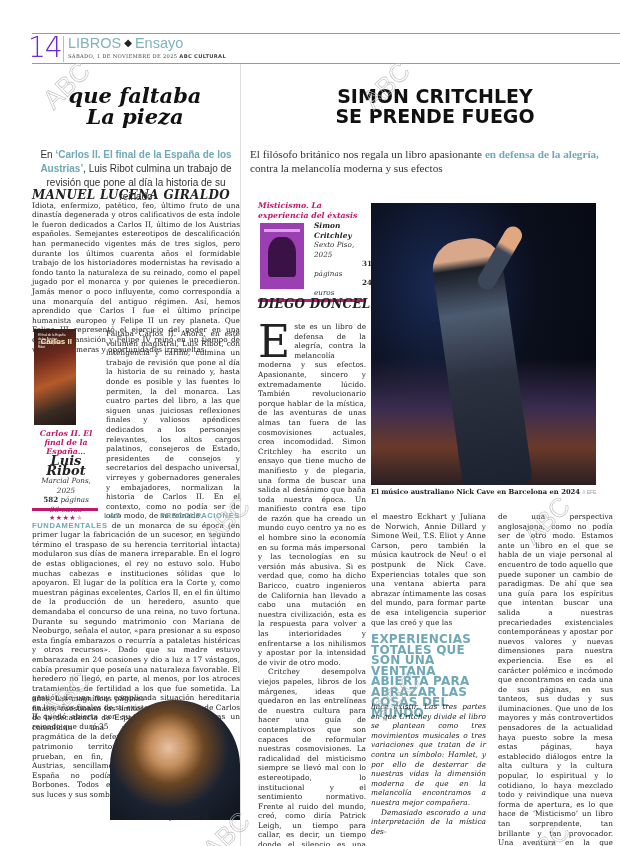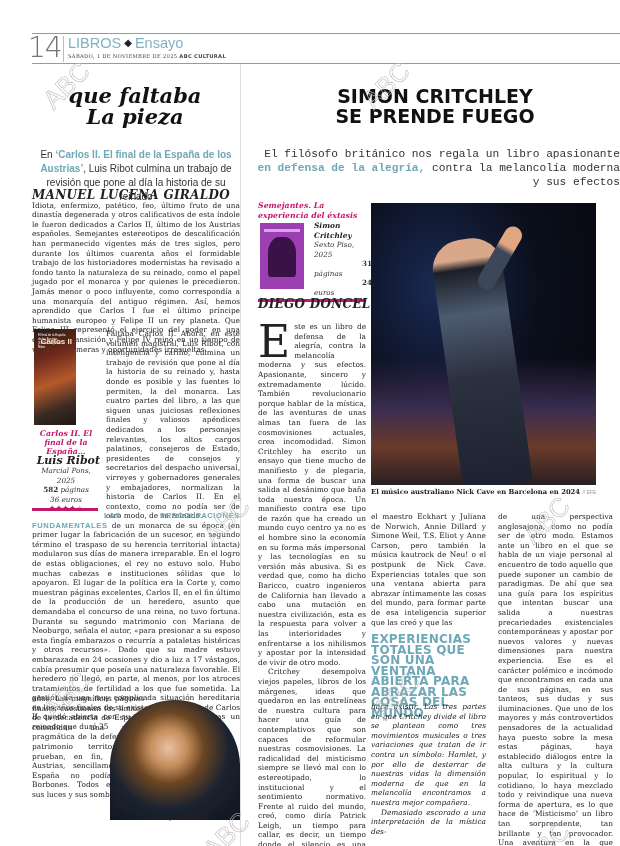--- a/index.html
+++ b/index.html
@@ -1,53 +1,53 @@
 <!DOCTYPE html>
 <html><head>
 <meta charset="utf-8">
 <style>
   html,body{margin:0;padding:0;background:#fff;}
   body{width:620px;height:846px;position:relative;overflow:hidden;font-family:"DejaVu Serif",serif;color:#222;}
   .abs{position:absolute;}
   .hdr-line-top{left:32px;top:33px;width:588px;height:1px;background:#9a9a9a;}
   .hdr-line-bot{left:32px;top:63px;width:588px;height:1px;background:#9a9a9a;}
-  .page-num{left:28px;top:33px;font-family:"DejaVu Sans",sans-serif;font-weight:200;font-size:28px;color:#737373;letter-spacing:-1px;line-height:30px;}
+  .page-num{left:28px;top:33px;font-family:"DejaVu Sans",sans-serif;font-weight:200;font-size:28px;color:#6d28d9;letter-spacing:-1px;line-height:30px;}
   .hdr-vsep{left:63px;top:36px;width:1px;height:26px;background:#bbb;}
   .section{left:68px;top:35px;font-family:"Liberation Sans",sans-serif;font-size:14.5px;color:#7fb3c0;line-height:16px;}
   .section .diamond{color:#222;font-size:10px;margin:0 3px;position:relative;top:-2px;}
   .dateline{left:68px;top:53px;font-family:"DejaVu Serif",serif;font-size:5.2px;color:#444;letter-spacing:0.3px;}
   .dateline b{font-family:"DejaVu Sans",sans-serif;}
   .col-sep{left:240px;top:64px;width:1px;height:782px;background:#ddd;}
 
   .left-title{left:40px;top:85px;width:190px;text-align:center;font-family:"DejaVu Serif",serif;font-weight:bold;font-style:italic;font-size:21px;line-height:21px;color:#111;}
   .left-deck{left:30px;top:148px;width:212px;text-align:center;font-family:"Liberation Sans",sans-serif;font-size:10px;line-height:14px;color:#333;}
   .accent{color:#6fa8b6;font-weight:bold;}
   .byline{font-family:"DejaVu Serif",serif;font-weight:bold;font-size:12px;letter-spacing:0.3px;color:#222;font-style:italic;}
   .body{font-family:"DejaVu Serif",serif;font-size:7.4px;line-height:9.6px;color:#222;text-align:justify;}
   .lb1{left:32px;top:191px;width:208px;}
   .lb2{left:106px;top:329px;width:134px;}
   .bookbox-l{left:32px;top:329px;width:68px;}
   .cover-l{width:42px;height:96px;margin-left:2px;background:linear-gradient(160deg,#2b1a14 0%,#6e2a1c 30%,#b55a2a 55%,#3a2a24 80%,#1f1814 100%);position:relative;}
   .cover-l .ct{position:absolute;left:4px;top:4px;font-family:"Liberation Sans",sans-serif;color:#fff;font-size:3px;line-height:4px;}
   .cover-l .cb{position:absolute;right:4px;top:8px;font-family:"Liberation Sans",sans-serif;color:#f5e6b8;font-weight:bold;font-size:8px;}
   .bk-title{font-family:"DejaVu Serif",serif;font-style:italic;font-weight:bold;font-size:7.8px;line-height:9px;color:#c2186b;text-align:center;margin-top:4px;}
-  .bk-author{font-family:"DejaVu Serif",serif;font-style:italic;font-weight:bold;font-size:11px;line-height:10px;text-align:right;color:#222;}
+  .bk-author{font-family:"DejaVu Serif",serif;font-style:italic;font-weight:bold;font-size:13px;line-height:10px;text-align:center;color:#222;}
   .bk-meta{font-family:"DejaVu Serif",serif;font-style:italic;font-size:7.2px;line-height:9.5px;text-align:center;color:#333;}
   .bk-meta b{font-style:normal;text-align:center;}
   .stars{color:#c2186b;font-size:7px;text-align:center;letter-spacing:0.5px;}
   .stars .off{color:#e8a9c6;}
   .pink-rule-l{left:32px;top:508px;width:66px;height:3px;background:#c2186b;}
   .lb3{left:32px;top:511px;width:208px;}
   .lead-caps{font-family:"Liberation Sans",sans-serif;font-weight:bold;color:#6fa8b6;font-size:7.6px;letter-spacing:0.6px;}
   .lb4{left:32px;top:694px;width:112px;}
   .portrait{left:110px;top:700px;width:130px;height:120px;border-radius:50% 50% 0 0/55% 55% 0 0;overflow:hidden;background:radial-gradient(ellipse at 45% 40%,#e8c2a6 0%,#c58e5c 18%,#6b4622 35%,#1b2230 60%,#0f141c 100%);}
   .portrait-cap{left:130px;top:812px;width:100px;text-align:center;font-family:"DejaVu Serif",serif;font-weight:bold;font-size:7px;color:#222;}
 
   .right-title{left:250px;top:86px;width:370px;text-align:center;font-family:"DejaVu Sans",sans-serif;font-weight:bold;font-size:19px;line-height:20px;color:#111;}
-  .right-deck{left:250px;top:147px;width:370px;text-align:right;font-family:Liberation Mono, monospace;font-size:11.2px;line-height:14px;color:#333;}
+  .right-deck{left:250px;top:147px;width:370px;text-align:left;font-family:Liberation Serif, serif;font-size:11.2px;line-height:14px;color:#333;}
   .bk2-title{left:258px;top:201px;width:108px;font-family:"DejaVu Serif",serif;font-style:italic;font-weight:bold;font-size:7.8px;line-height:9.5px;color:#c2186b;}
   .cover-r{left:260px;top:223px;width:44px;height:66px;background:#9b3fb3;}
   .cover-r .ct{position:absolute;left:4px;top:6px;width:36px;height:3px;background:#f0d2ff;opacity:.7;}
   .cover-r .fig{position:absolute;left:8px;top:14px;width:28px;height:40px;border-radius:40% 40% 10% 10%;background:#3b1247;}
   .bk2-meta{left:314px;top:221px;width:52px;}
   .bk2-meta .a{font-family:"DejaVu Serif",serif;font-style:italic;font-weight:bold;font-size:7.4px;line-height:9.5px;color:#222;}
   .bk2-meta .m{font-family:"DejaVu Serif",serif;font-style:italic;font-size:7.2px;line-height:9.5px;color:#333;}
   .bk2-meta .m b{font-style:normal;margin-left:48px;}
   .pink-rule-r{left:258px;top:299px;width:108px;height:3px;background:#c2186b;}
   .byline-r{left:258px;top:297px;}
@@ -118,21 +118,21 @@
 <div class="abs portrait"></div>
 <div class="abs portrait-cap">El rey Carlos II</div>
 
 <div class="abs right-title">
   <div>SIMON CRITCHLEY</div>
   <div>SE PRENDE FUEGO</div>
 </div>
 <div class="abs right-deck">
   <span>El filósofo británico nos regala un libro apasionante </span><span class="accent">en defensa de la alegría,</span><span> contra la melancolía moderna y sus efectos</span>
 </div>
-<div class="abs bk2-title">Semejantes. La experiencia del éxtasis</div>
+<div class="abs bk2-title">Misticismo. La experiencia del éxtasis</div>
 <div class="abs cover-r">
     <div class="ct"></div>
     <div class="fig"></div>
   </div>
 <div class="abs bk2-meta">
   <div class="a">Simon Critchley</div>
   <div class="m">Sexto Piso,</div>
   <div class="m">2025</div>
   <div class="m"><b>315</b> <span>páginas</span></div>
   <div class="m"><b>24,90</b> <span>euros</span></div>

